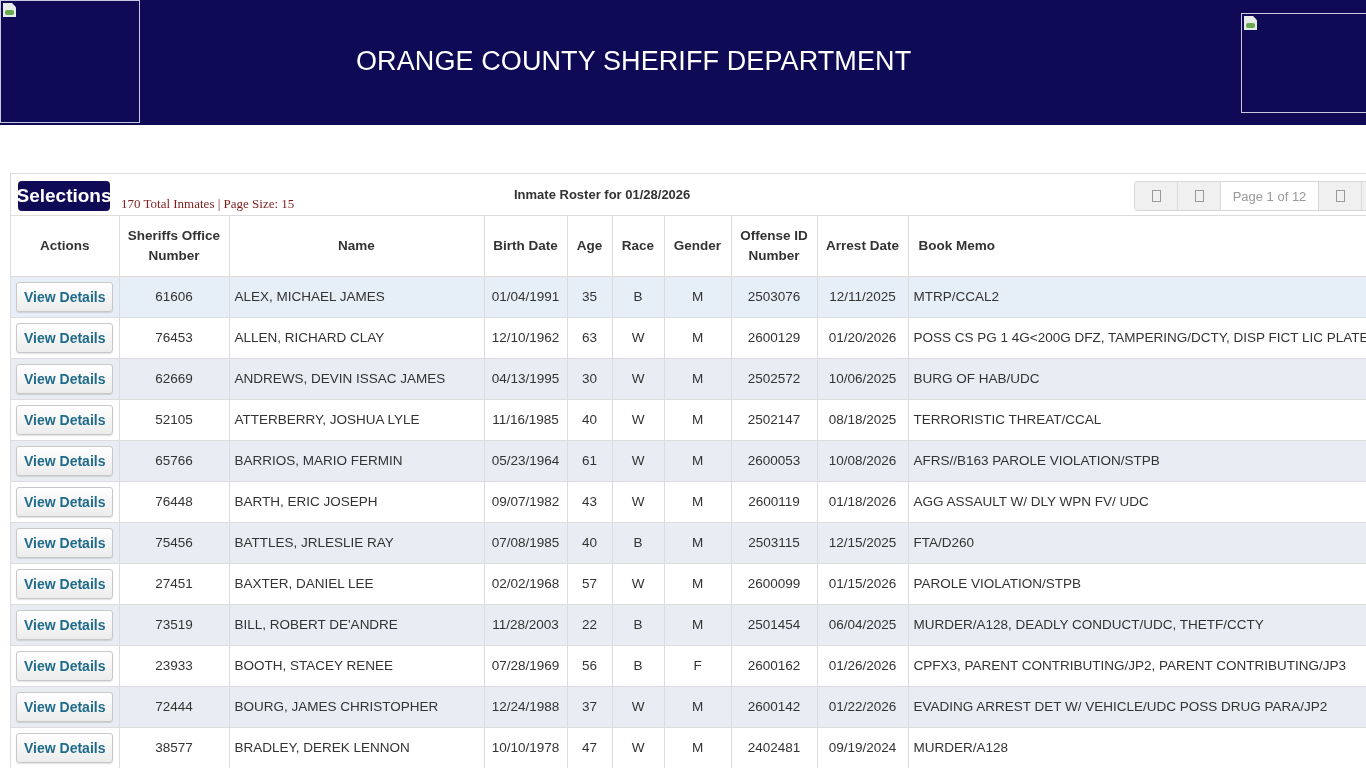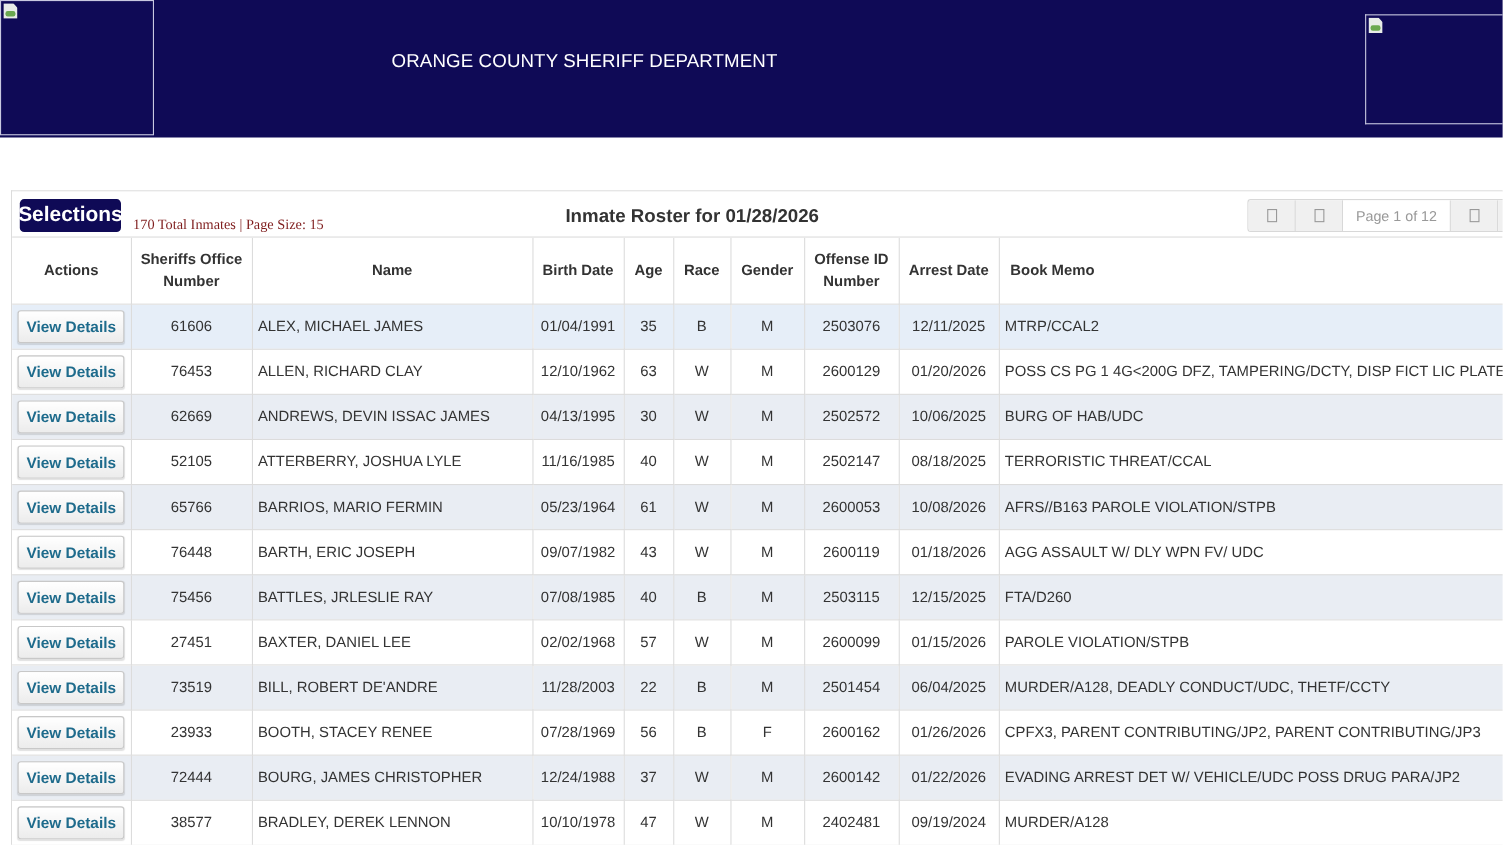--- a/index.html
+++ b/index.html
@@ -4,27 +4,27 @@
   <style>
     * { box-sizing: border-box; margin: 0; padding: 0; }
     html, body { width: 1366px; height: 768px; overflow: hidden; background: #ffffff; font-family: "Liberation Sans", sans-serif; color: #333; }
 
     .header { position: absolute; left: 0; top: 0; width: 1366px; height: 125px; background: #0f0a56; }
     .logo-left { position: absolute; left: 0; top: 0; width: 140px; height: 123px; border: 1px solid #c8c8e0; }
     .logo-right { position: absolute; left: 1241px; top: 13px; width: 125px; height: 100px; border: 1px solid #c8c8e0; border-right: none; }
     .broken-img { position: absolute; left: 2px; top: 2px; width: 14px; height: 14px; }
     .broken-img .pg { position: absolute; left: 0; top: 0; width: 13px; height: 14px; background: #e8ece8; clip-path: polygon(0 0, 70% 0, 100% 30%, 100% 100%, 0 100%); }
     .broken-img .gr { position: absolute; left: 2px; top: 7px; width: 9px; height: 5px; background: #6aa84f; border-radius: 2px; }
-    .header-title { position: absolute; left: 356px; top: 46px; font-size: 17px; color: #ffffff; letter-spacing: 0.1px; white-space: nowrap; }
+    .header-title { position: absolute; left: 356px; top: 46px; font-size: 27px; color: #ffffff; letter-spacing: 0.1px; white-space: nowrap; }
 
     .grid-wrap { position: absolute; left: 10px; top: 173px; width: 1356px; height: 595px; border-top: 1px solid #dcdcdc; border-left: 1px solid #dcdcdc; overflow: hidden; }
     .toolbar { position: relative; height: 42px; border-bottom: 1px solid #dcdcdc; background: #ffffff; }
     .btn-selections { position: absolute; left: 7px; top: 7px; width: 92px; height: 30px; background: #0f0a56; color: #fff; font-weight: bold; font-size: 19px; border: none; border-radius: 4px; display: flex; align-items: center; justify-content: center; }
     .total-text { position: absolute; left: 110px; top: 22px; font-size: 13px; color: #7f1d1d; font-family: Liberation Serif, serif; }
-    .roster-title { position: absolute; left: 503px; top: 13px; font-size: 17px; font-weight: bold; color: #333; }
+    .roster-title { position: absolute; left: 503px; top: 13px; font-size: 13px; font-weight: bold; color: #333; }
     .pager { position: absolute; left: 1075px; top: 7px; height: 30px; display: flex; border: 1px solid #d8d8d8; border-radius: 3px; overflow: hidden; margin-left: 48px; }
     .pager .pbtn { width: 43px; height: 28px; background: #f0f0f0; border-right: 1px solid #d8d8d8; display: flex; align-items: center; justify-content: center; }
     .pager .pbtn:last-child { border-right: none; }
     .pager .glyph { width: 9px; height: 12px; border: 1px solid #999; }
     .pager .pinfo { width: 98px; height: 28px; background: #fff; border-right: 1px solid #d8d8d8; font-size: 13px; color: #999; display: flex; align-items: center; justify-content: center; }
 
     table { border-collapse: collapse; table-layout: fixed; width: 1400px; font-size: 13.5px; }
     th { height: 60px; font-weight: bold; color: #333; text-align: center; border-right: 1px solid #dcdcdc; border-bottom: 1px solid #dcdcdc; line-height: 20px; padding: 0 4px; background: #fff; }
     th.left { text-align: left; padding-left: 10px; }
     td { height: 41px; border-right: 1px solid #dcdcdc; border-bottom: 1px solid #dcdcdc; text-align: center; color: #333; white-space: nowrap; overflow: hidden; }

